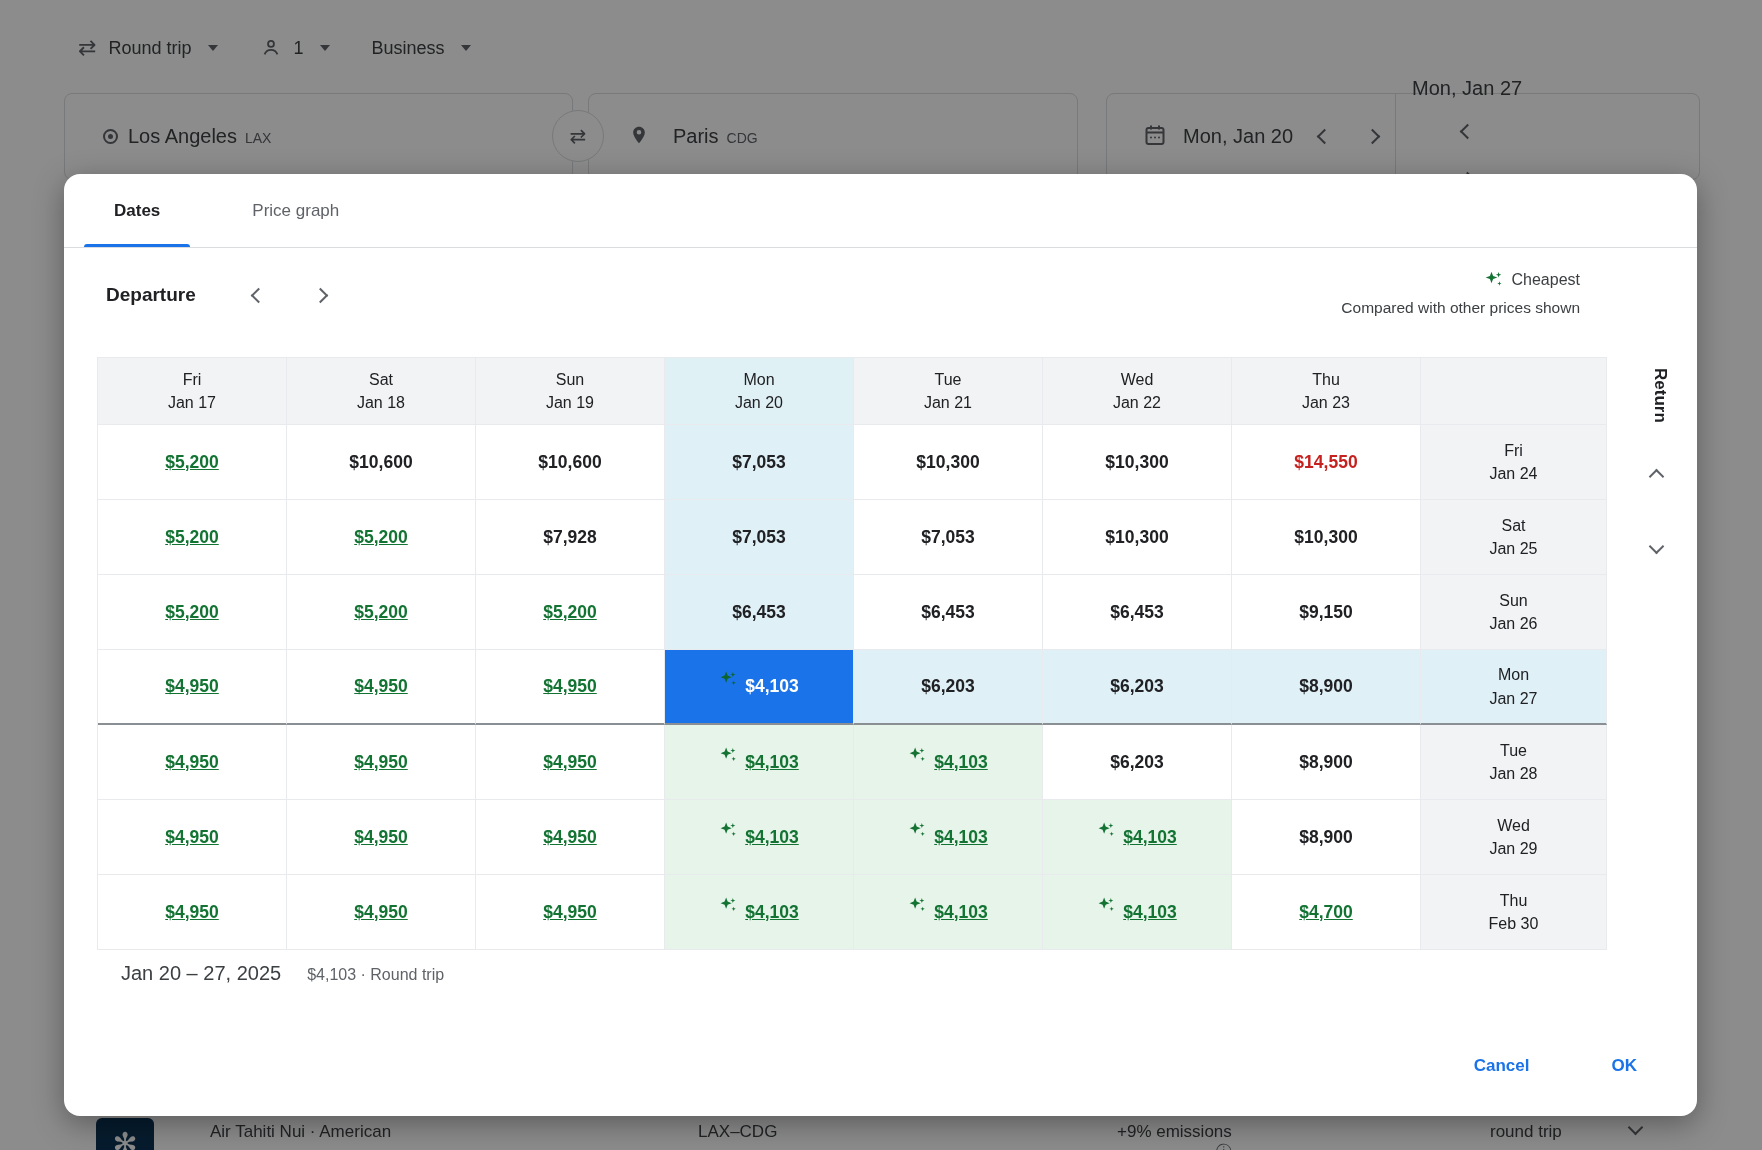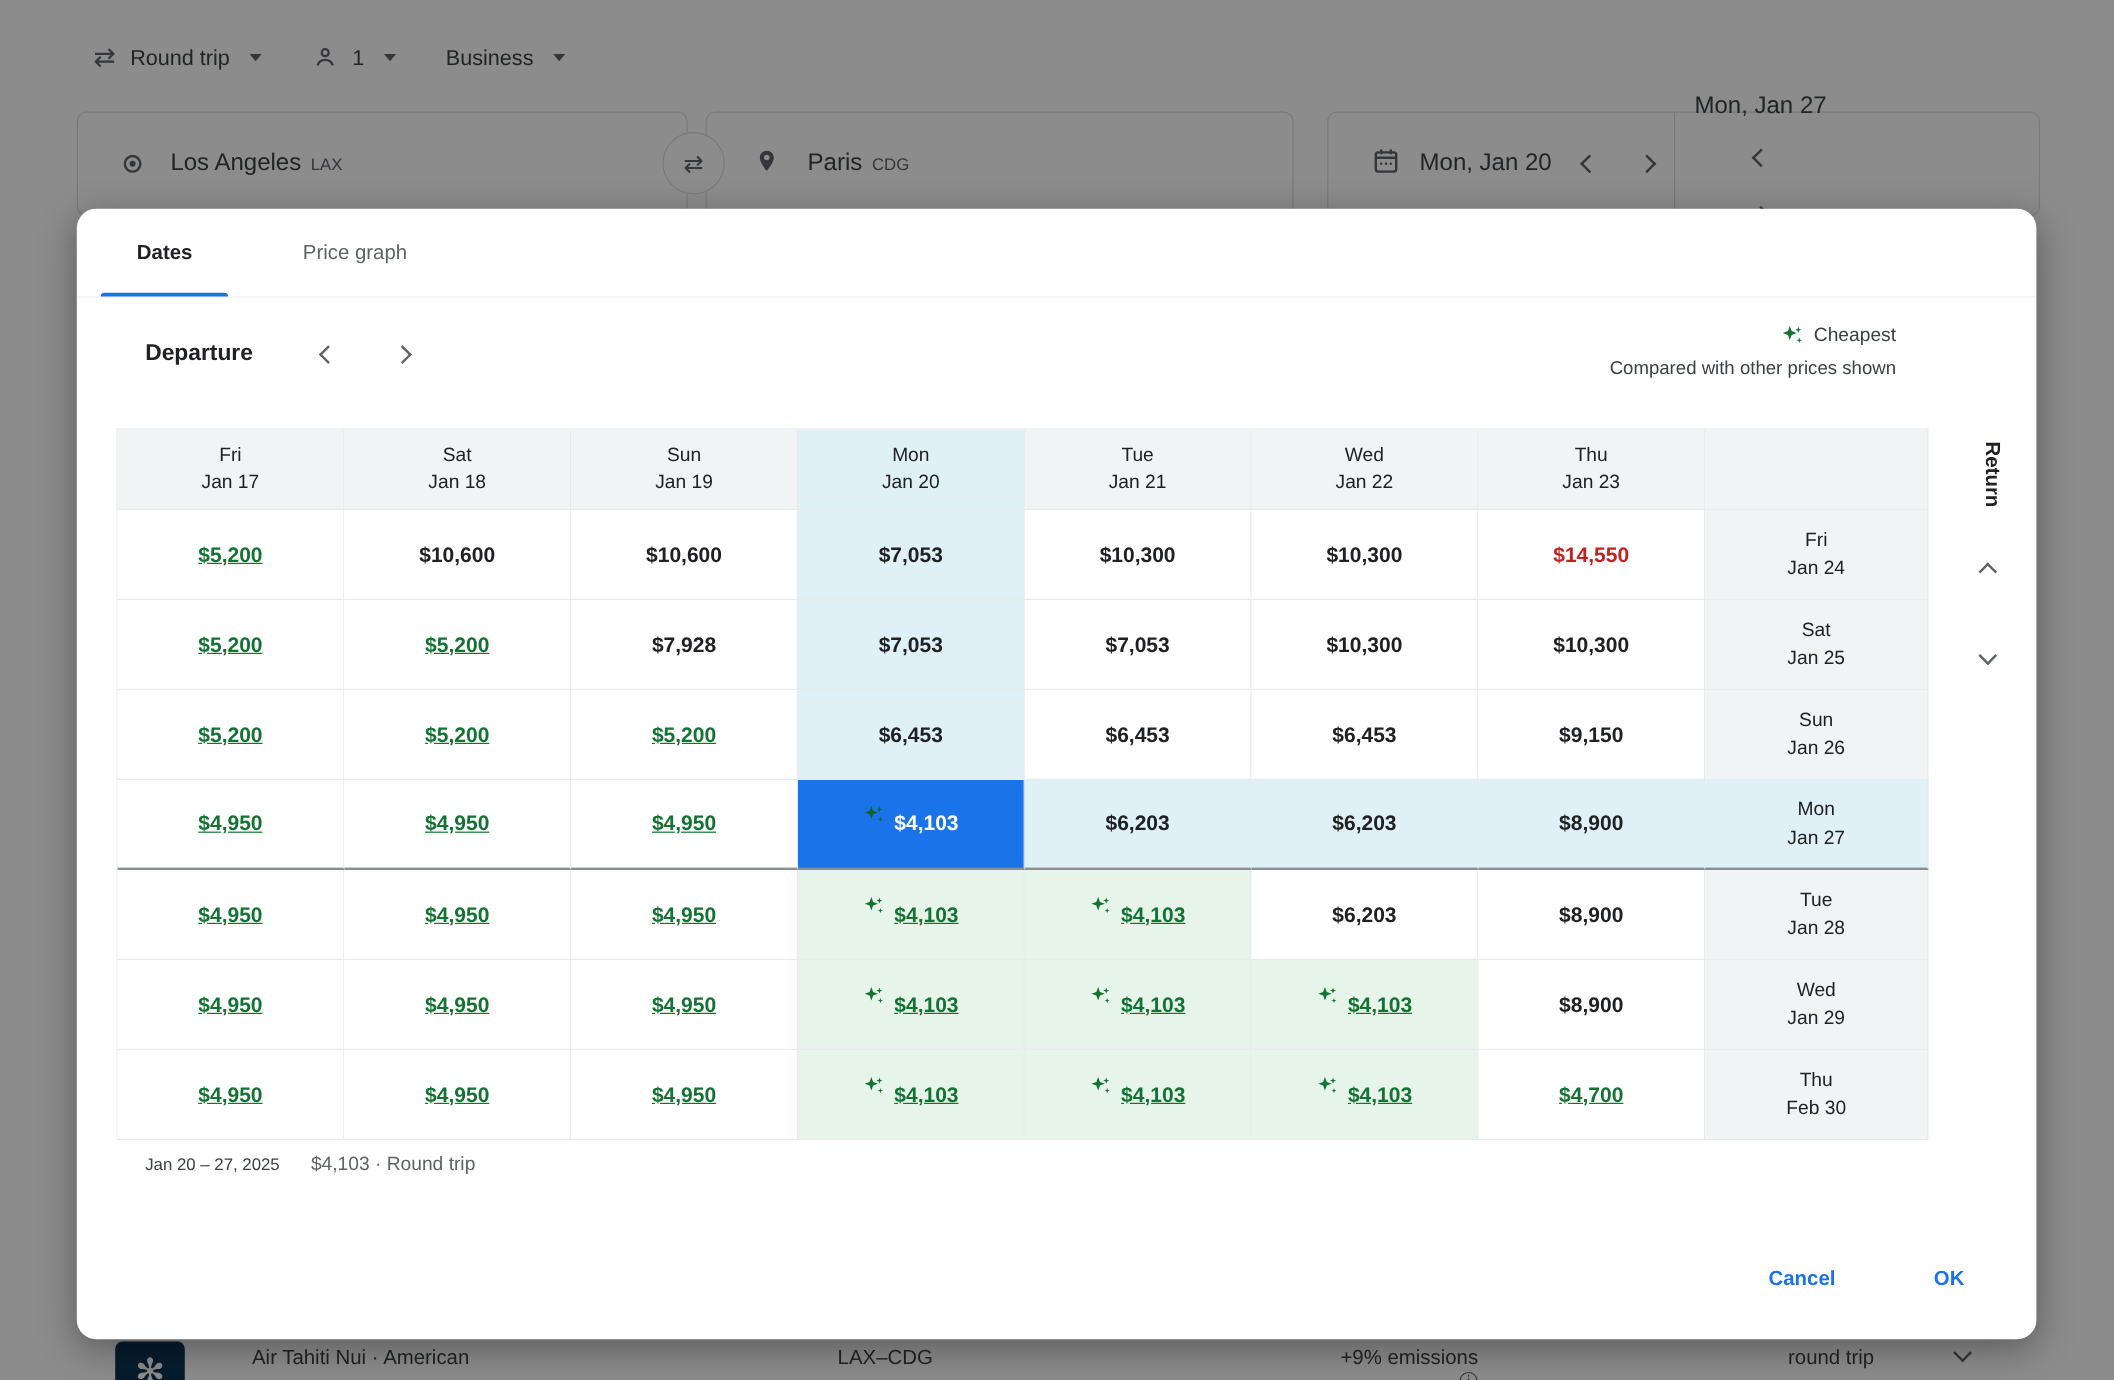--- a/index.html
+++ b/index.html
@@ -9,21 +9,21 @@
   
   #page-under { position:absolute; inset:0; background:#fff; }
 
   .top-controls { position:absolute; top:28px; left:78px; display:flex; align-items:center; gap:42px; height:40px; }
   .tc-item { display:flex; align-items:center; gap:12px; color:#3c4043; font-size:18px; cursor:pointer; }
   .caret { width:0; height:0; border-left:5px solid transparent; border-right:5px solid transparent; border-top:6px solid #5f6368; margin-left:4px; }
   .swapharr { font-size:22px; color:#5f6368; line-height:1; }
   .person-ico svg { display:block; }
 
   .field-box { position:absolute; top:93px; height:87px; border:1px solid #dadce0; border-radius:8px; display:flex; align-items:center; background:#fff; }
-  #origin-box { left:64px; width:509px; padding-left:38px; gap:24px; }
+  #origin-box { left:64px; width:509px; padding-left:38px; gap:10px; }
   #dest-box { left:588px; width:490px; padding-left:40px; gap:24px; }
   #dates-box { left:1106px; width:594px; padding-left:36px; }
   .city { font-size:20px; color:#3c4043; }
   .iata { font-size:14px; color:#5f6368; margin-left:8px; }
   .ring { width:15px; height:15px; border:2px solid #5f6368; border-radius:50%; position:relative; }
   .ring::after { content:""; position:absolute; left:3px; top:3px; width:5px; height:5px; border-radius:50%; background:#5f6368; }
   #swap-btn { position:absolute; left:552px; top:110px; width:52px; height:52px; border-radius:50%; border:1px solid #dadce0; background:#fff; display:flex; align-items:center; justify-content:center; font-size:20px; color:#5f6368; cursor:pointer; z-index:2; }
   .datefield { display:flex; align-items:center; gap:14px; }
   .datetext { font-size:20px; color:#3c4043; white-space:nowrap; }
   .chev { display:inline-block; width:11px; height:11px; border-right:2.4px solid #5f6368; border-bottom:2.4px solid #5f6368; }
@@ -42,21 +42,21 @@
   
   #backdrop { position:absolute; inset:0; background:rgba(0,0,0,0.45); z-index:5; }
 
   
   #dialog { position:absolute; left:64px; top:174px; width:1633px; height:942px; background:#fff; border-radius:16px; box-shadow:0 8px 30px rgba(0,0,0,.35); z-index:10; }
   .tabs { position:absolute; top:0; left:0; right:0; height:74px; border-bottom:1px solid #dadce0; display:flex; align-items:stretch; padding-left:20px; border-radius:16px 16px 0 0;gap:32px; }
   .tab { display:flex; align-items:center; padding:0 30px; font-size:17px; color:#5f6368; cursor:pointer; position:relative; }
   .tab.active { color:#202124; font-weight:700; }
   .tab.active::after { content:""; position:absolute; left:0; right:0; bottom:0; height:3px; background:#1a73e8; border-radius:3px 3px 0 0; }
 
-  .dep-row { position:absolute; top:104px; left:57px; display:flex; align-items:center; gap:28px; }
+  .dep-row { position:absolute; top:104px; left:42px; display:flex; align-items:center; gap:28px; }
   .dep-label { font-size:19px; font-weight:700; color:#202124; margin-right:18px; }
 
   .legend { position:absolute; top:96px; right:117px; text-align:right; }
   .legend-line1 { display:flex; align-items:center; justify-content:flex-end; gap:8px; font-size:16px; color:#3c4043; }
   .legend-line2 { margin-top:9px; font-size:15.5px; color:#3c4043; }
   .spark { display:inline-flex; color:#137333; }
   .spark svg { display:block; }
 
   .price-table { position:absolute; left:33px; top:183px; display:grid;
                  grid-template-columns:repeat(7,189px) 186px;
@@ -81,21 +81,21 @@
   .pt-ret.sel { background:#dff0f6; }
 
   .return-label { position:absolute; left:1576px; top:146px; height:150px; width:40px;
                   display:flex; align-items:center; justify-content:center;
                   writing-mode:vertical-rl; font-size:17px; font-weight:700; color:#202124; }
   .scroll-chev { position:absolute; left:1570px; width:44px; height:44px; display:flex; align-items:center; justify-content:center; cursor:pointer; }
   #scroll-up { top:280px; }
   #scroll-down { top:350px; }
 
   .summary { position:absolute; left:57px; top:788px; display:flex; align-items:baseline; gap:26px; }
-  .summary-range { font-size:14px; color:#3c4043; }
+  .summary-range { font-size:20px; color:#3c4043; }
   .summary-price { font-size:16px; color:#5f6368; }
 
   .dialog-actions { position:absolute; right:42px; top:872px; display:flex; align-items:center; gap:46px; }
   .txt-btn { font-size:17px; font-weight:700; color:#1a73e8; padding:10px 18px; border:none; background:none; cursor:pointer; border-radius:4px; font-family:"Liberation Sans", sans-serif; }
 </style>
 </head>
 <body>
 
 <div id="page-under">
 

